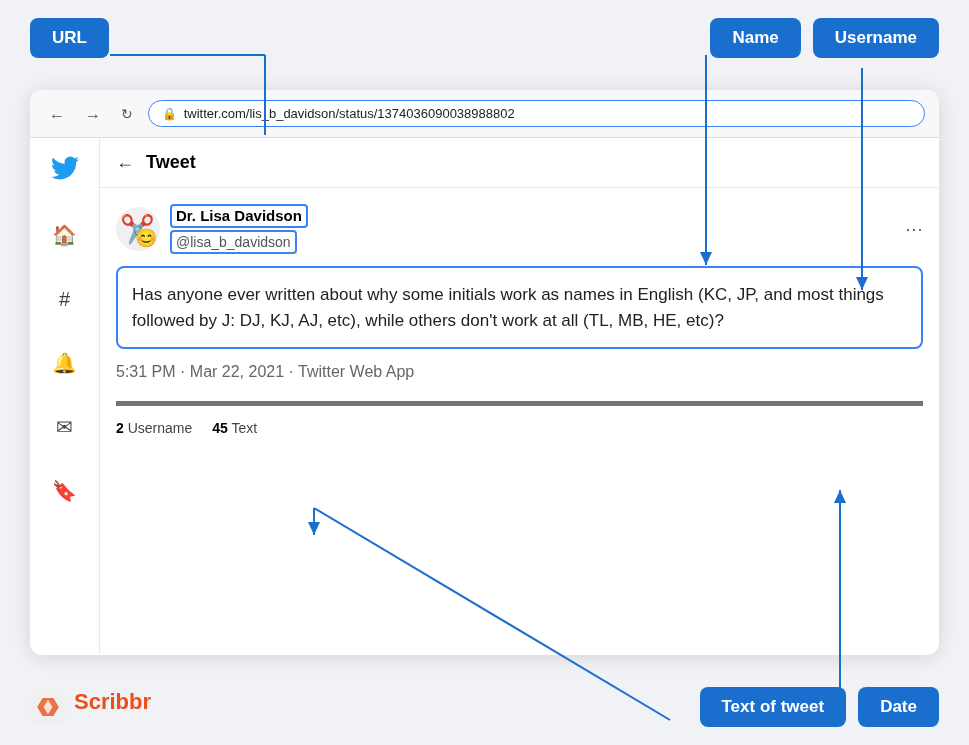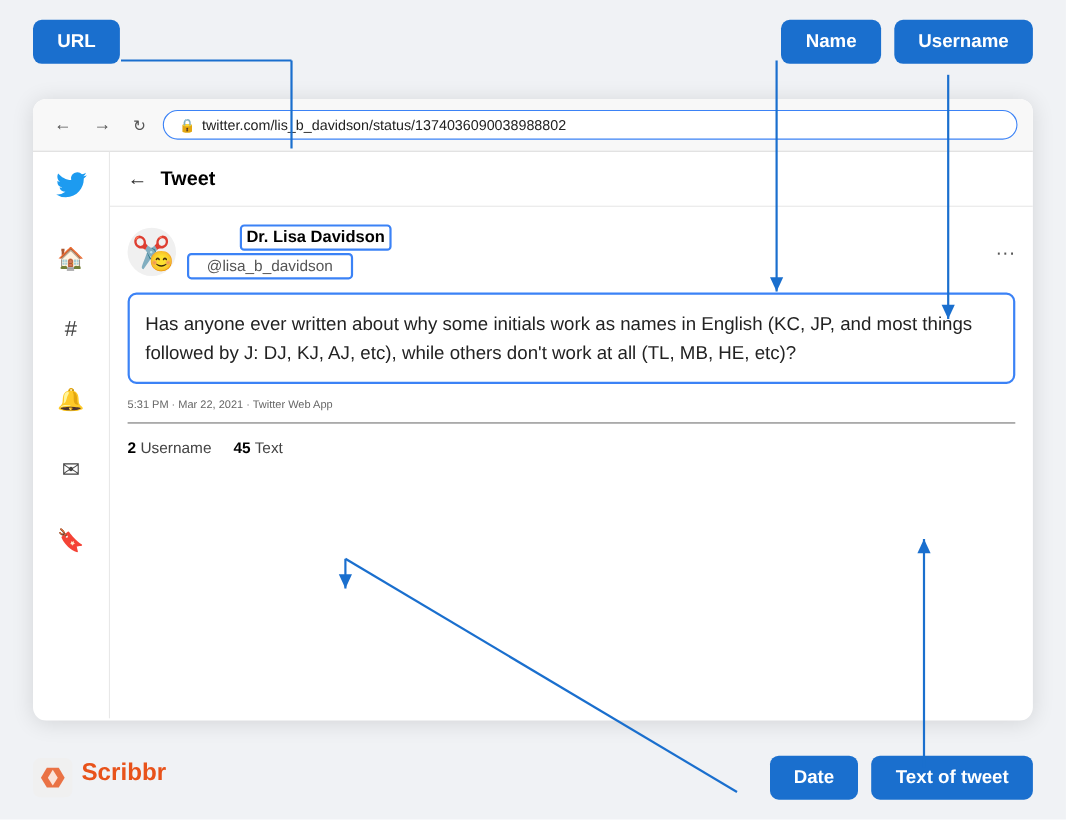--- a/index.html
+++ b/index.html
@@ -193,25 +193,25 @@
       border: 2px solid #3b82f6;
       border-radius: 8px;
       padding: 14px;
       font-size: 17px;
       line-height: 1.5;
       color: #222;
       margin-bottom: 14px;
     }
 
     .tweet-timestamp {
-      font-size: 10px;
+      font-size: 16px;
       color: #666;
       margin-bottom: 14px;
-      padding-bottom: 10px;
-      border-bottom: 1px solid #737373;
+      padding-bottom: 20px;
+      border-bottom: 5px solid #737373;
     }
 
     .tweet-stats {
       display: flex;
       gap: 20px;
       font-size: 14px;
       color: #444;
     }
     .tweet-stats strong { color: #000; }
 
@@ -323,25 +323,25 @@
       <div class="tweet-card">
 
         <div class="tweet-author-row">
           <div class="tweet-author-left">
             <div class="avatar">
 
               <span style="font-size:28px;">✂️</span>
               <span style="position:absolute;right:2px;bottom:2px;font-size:18px;">😊</span>
             </div>
             <div>
-              <div style="border:2px solid #3b82f6; border-radius:4px; display:inline-block; padding:1px 4px;margin-left:48px;">
+              <div style="border:2px solid #3b82f6; border-radius:4px; display:inline-block; padding:1px 4px;">
                 <span class="author-name">Dr. Lisa Davidson</span>
               </div>
               <br>
-              <div style="border:2px solid #3b82f6; border-radius:4px; display:inline-block; padding:1px 16px; margin-top:2px;">
+              <div style="border:2px solid #3b82f6; border-radius:4px; display:inline-block; padding:1px 4px; margin-top:2px;">
                 <span class="author-handle">@lisa_b_davidson</span>
               </div>
             </div>
           </div>
           <span class="tweet-more">···</span>
         </div>
 
         <div class="tweet-text-box">
           <span>Has anyone ever written about why some initials work as names in English (KC, JP, and most things followed by J: DJ, KJ, AJ, etc), while others don't work at all (TL, MB, HE, etc)?</span>
         </div>
@@ -366,16 +366,16 @@
 <div class="bottom-bar">
   <div class="scribbr-logo">
     <svg class="scribbr-icon" viewBox="0 0 40 40" fill="none" xmlns="http://www.w3.org/2000/svg">
       <rect width="40" height="40" rx="8" fill="#f0f0f0"></rect>
       <path d="M8 20 L14 10 L26 10 L32 20 L26 30 L14 30 Z" fill="#e8521a" opacity="0.8"></path>
       <path d="M15 20 L20 12 L25 20 L20 28 Z" fill="#fff" opacity="0.8"></path>
     </svg>
     <span>Scribbr</span>
   </div>
   <div class="bottom-right-buttons">
+    <button class="btn-blue">Text of tweet</button>
     <button class="btn-blue">Date</button>
-    <button class="btn-blue">Text of tweet</button>
   </div>
 </div>
 
 </body></html>

